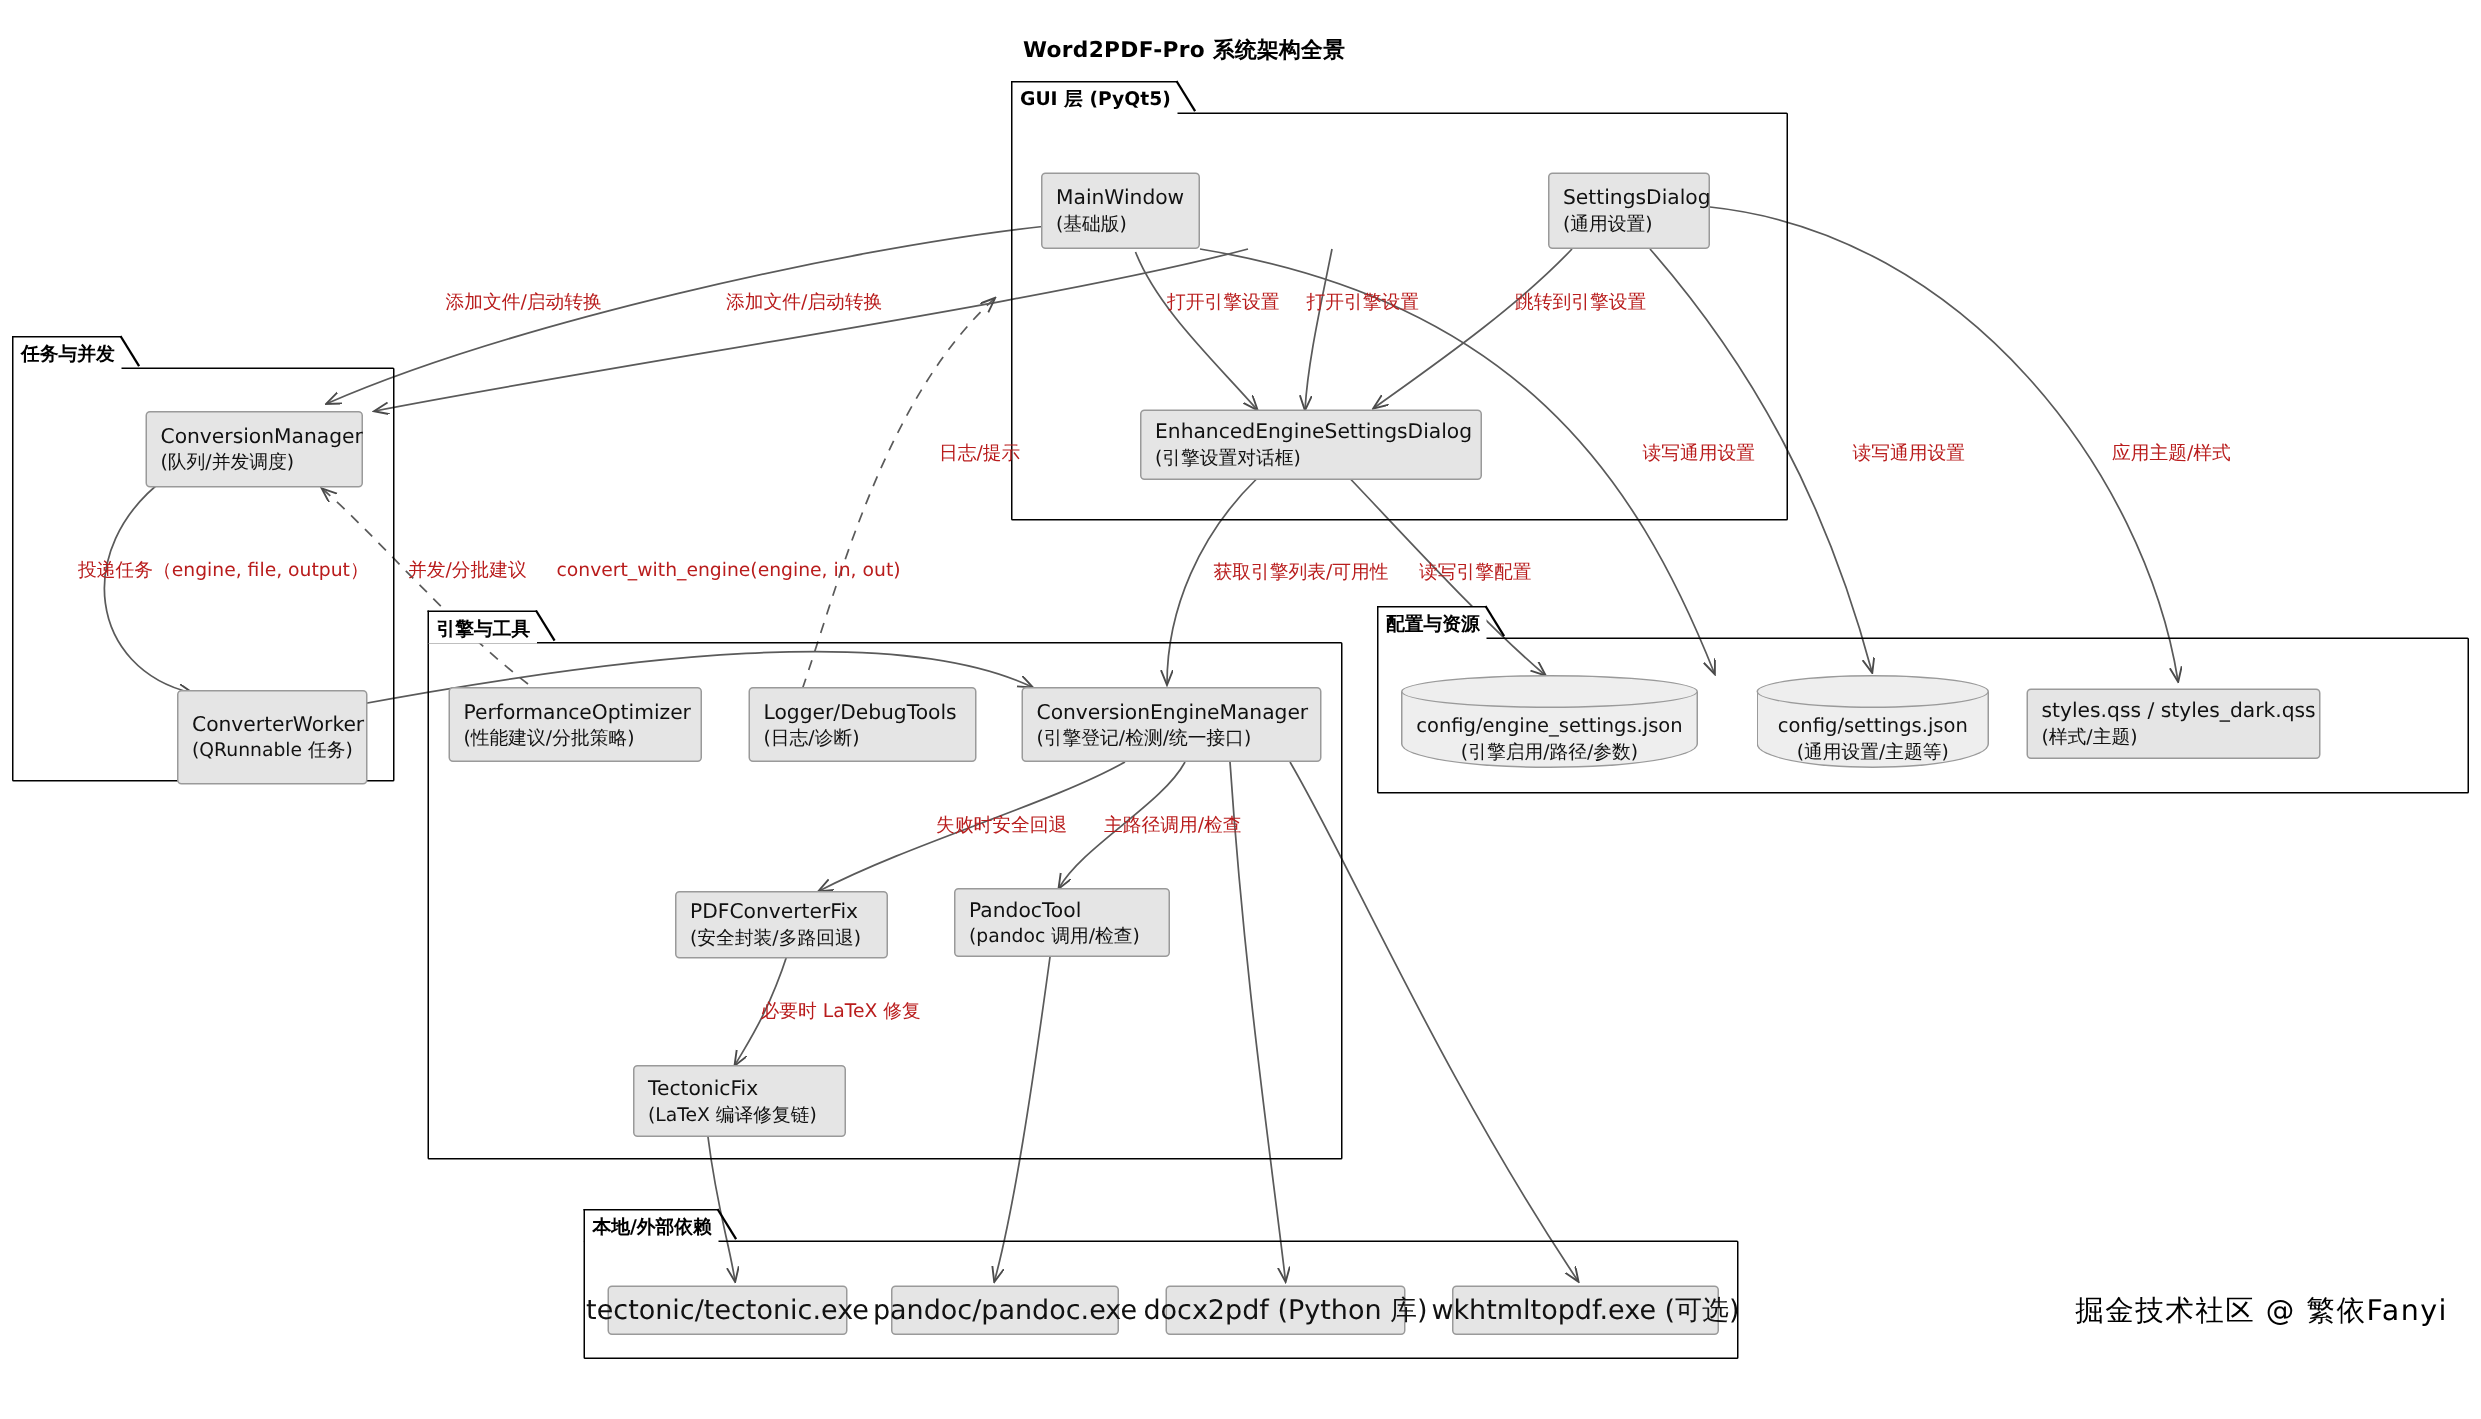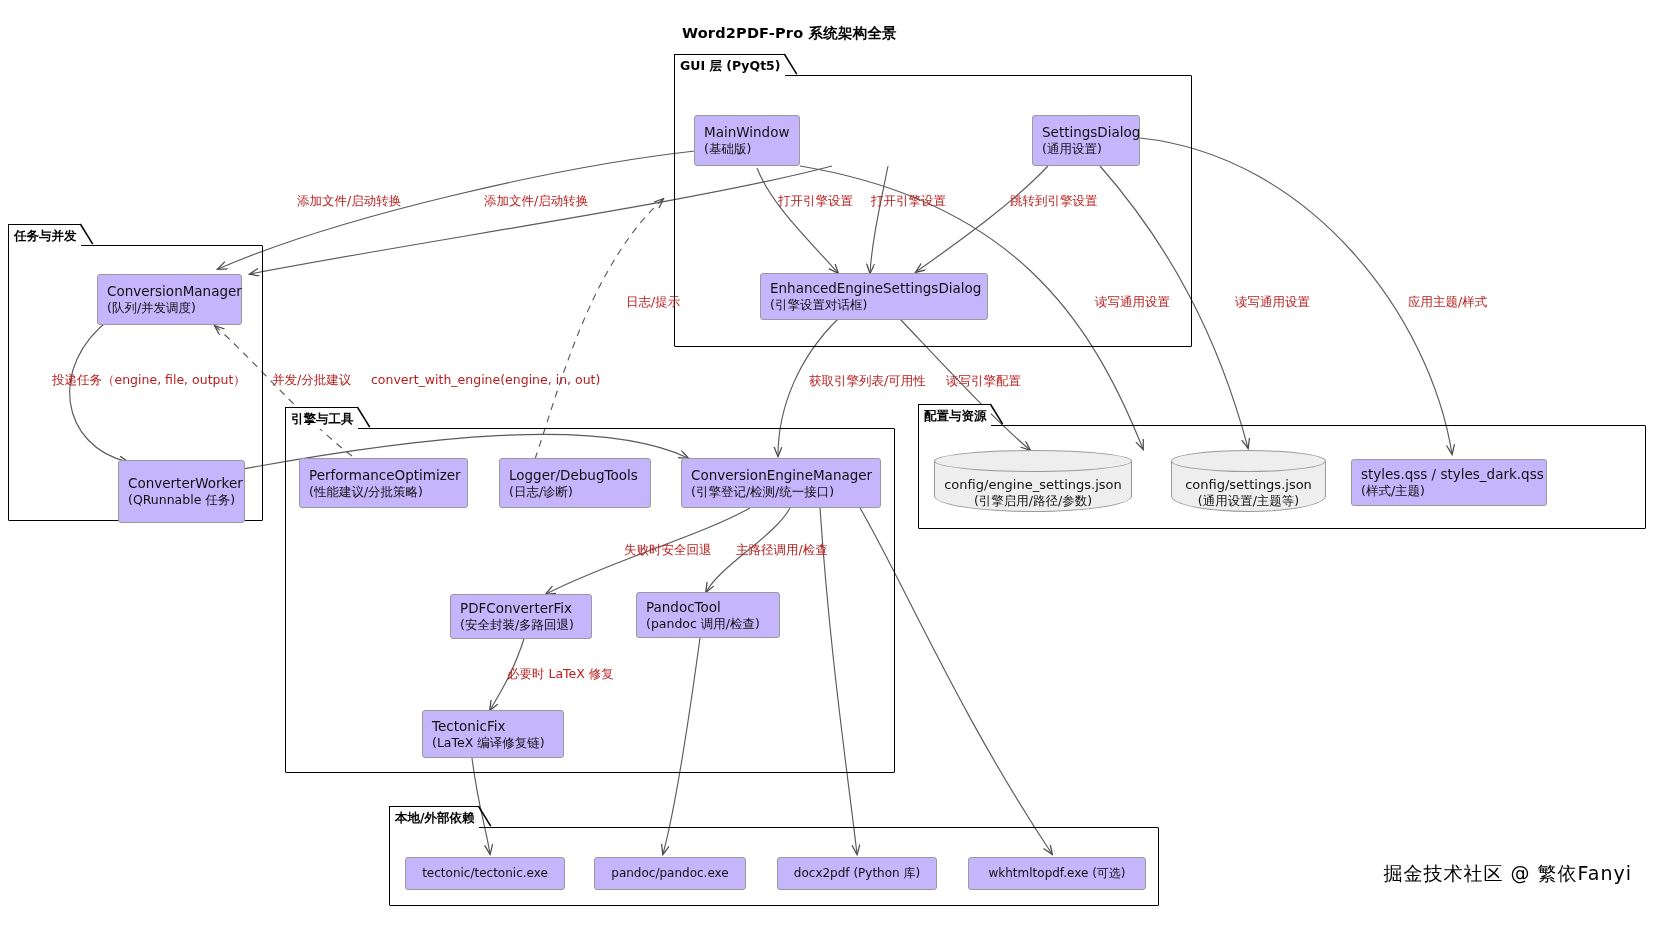--- a/index.html
+++ b/index.html
@@ -26,28 +26,28 @@
     border-left:1.6px solid #000;border-top:1.6px solid #000;
     box-sizing:border-box;z-index:3;
   }
   .group-tab .slash{
     position:absolute;right:-13px;top:-1px;width:14px;height:100%;
     overflow:visible;
   }
   
   .node{
     position:absolute;box-sizing:border-box;
-    background:#c4b5fd;border:1px solid #9a9a9a;border-radius:3px;
+    background:#e5e5e5;border:1px solid #9a9a9a;border-radius:3px;
     display:flex;flex-direction:column;justify-content:center;
     padding:4px 9px;z-index:4;
   }
   .node .t1{font-size:13.5px;line-height:17px;color:#111;white-space:nowrap;}
   .node .t2{font-size:12.5px;line-height:16px;color:#111;white-space:nowrap;}
   .node.single{justify-content:center;}
-  .node.single .t1{font-size:12px;}
+  .node.single .t1{font-size:18px;}
   
   .cyl{
     position:absolute;z-index:4;box-sizing:border-box;
   }
   .cyl .body{
     position:absolute;left:0;right:0;top:11px;bottom:0;
     background:#eeeeee;border-left:1px solid #9a9a9a;border-right:1px solid #9a9a9a;
     border-bottom:1px solid #9a9a9a;
     border-bottom-left-radius:50% 16px;border-bottom-right-radius:50% 16px;
   }

